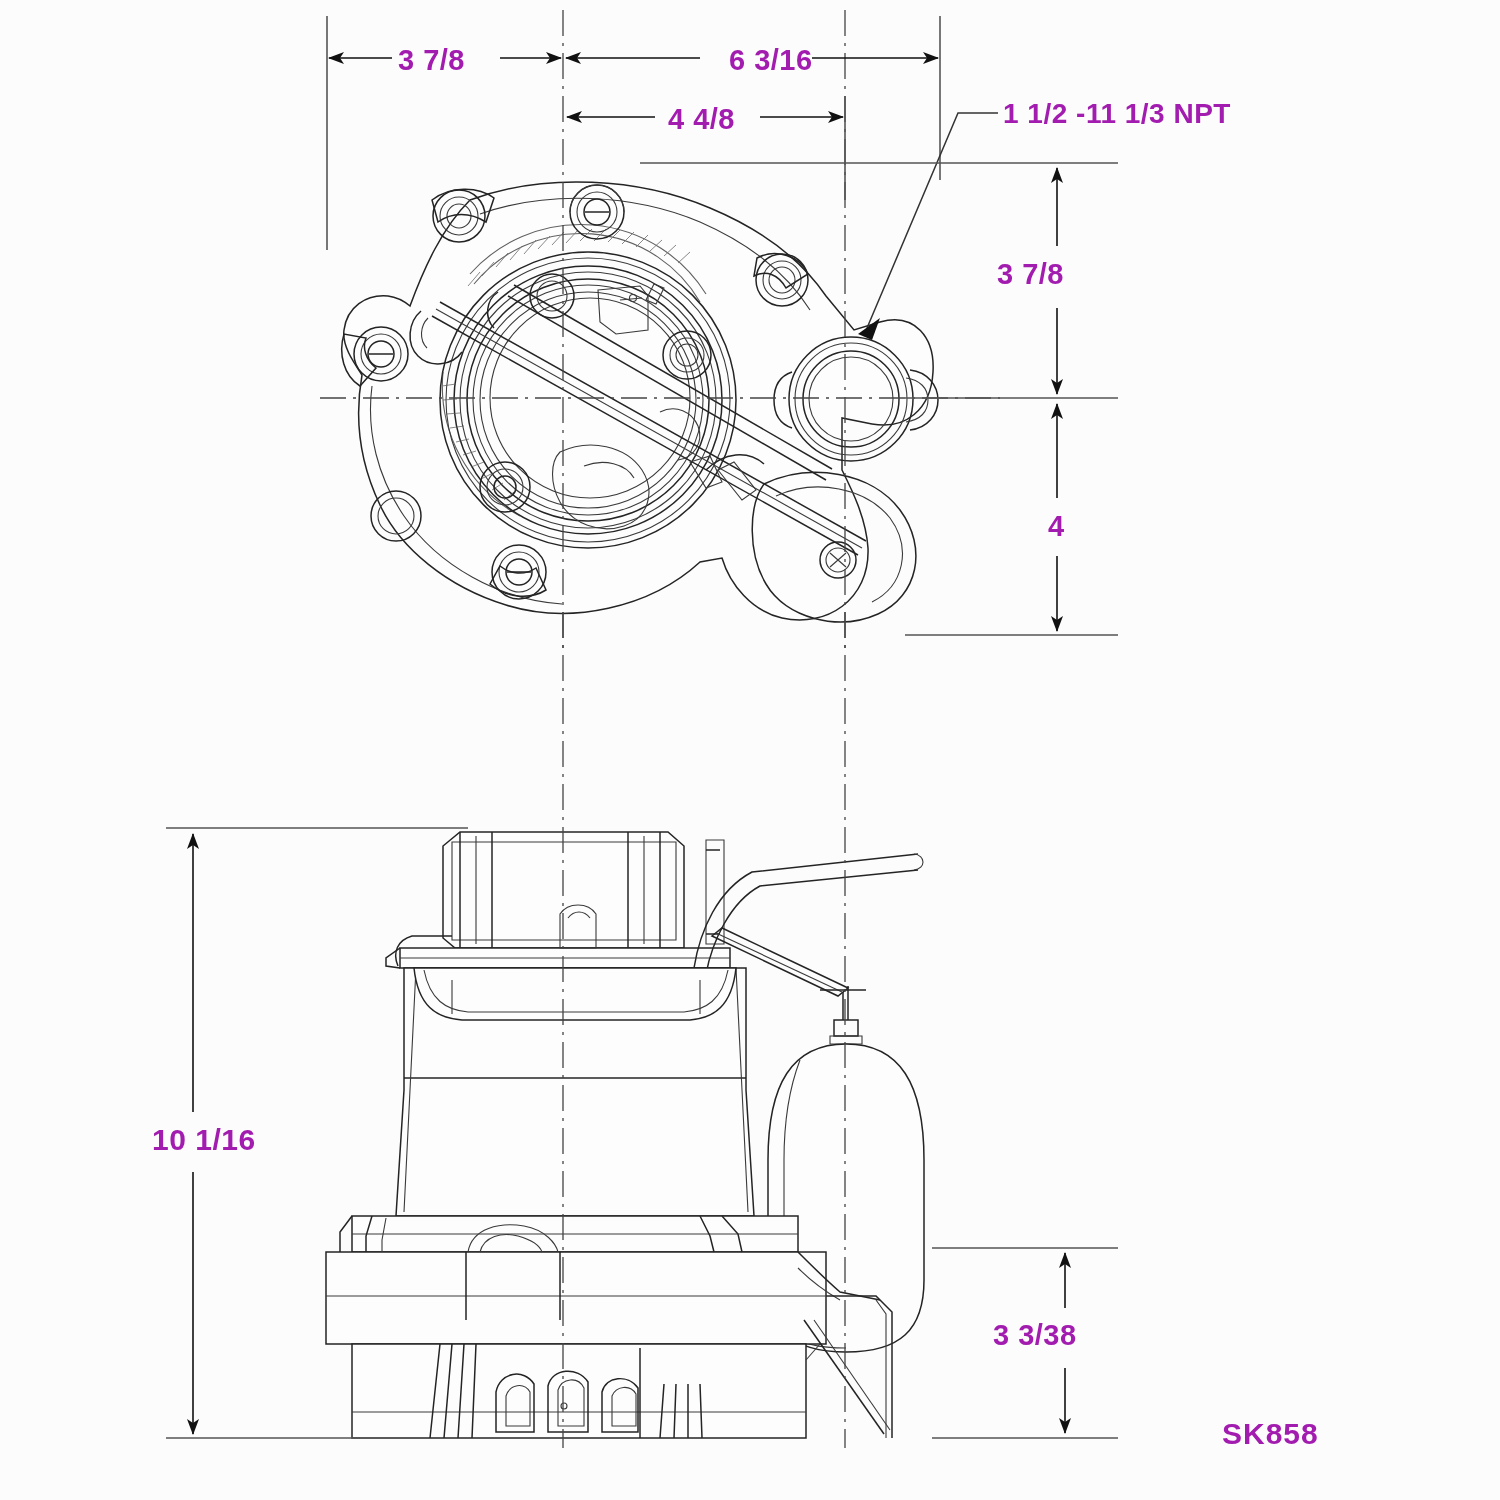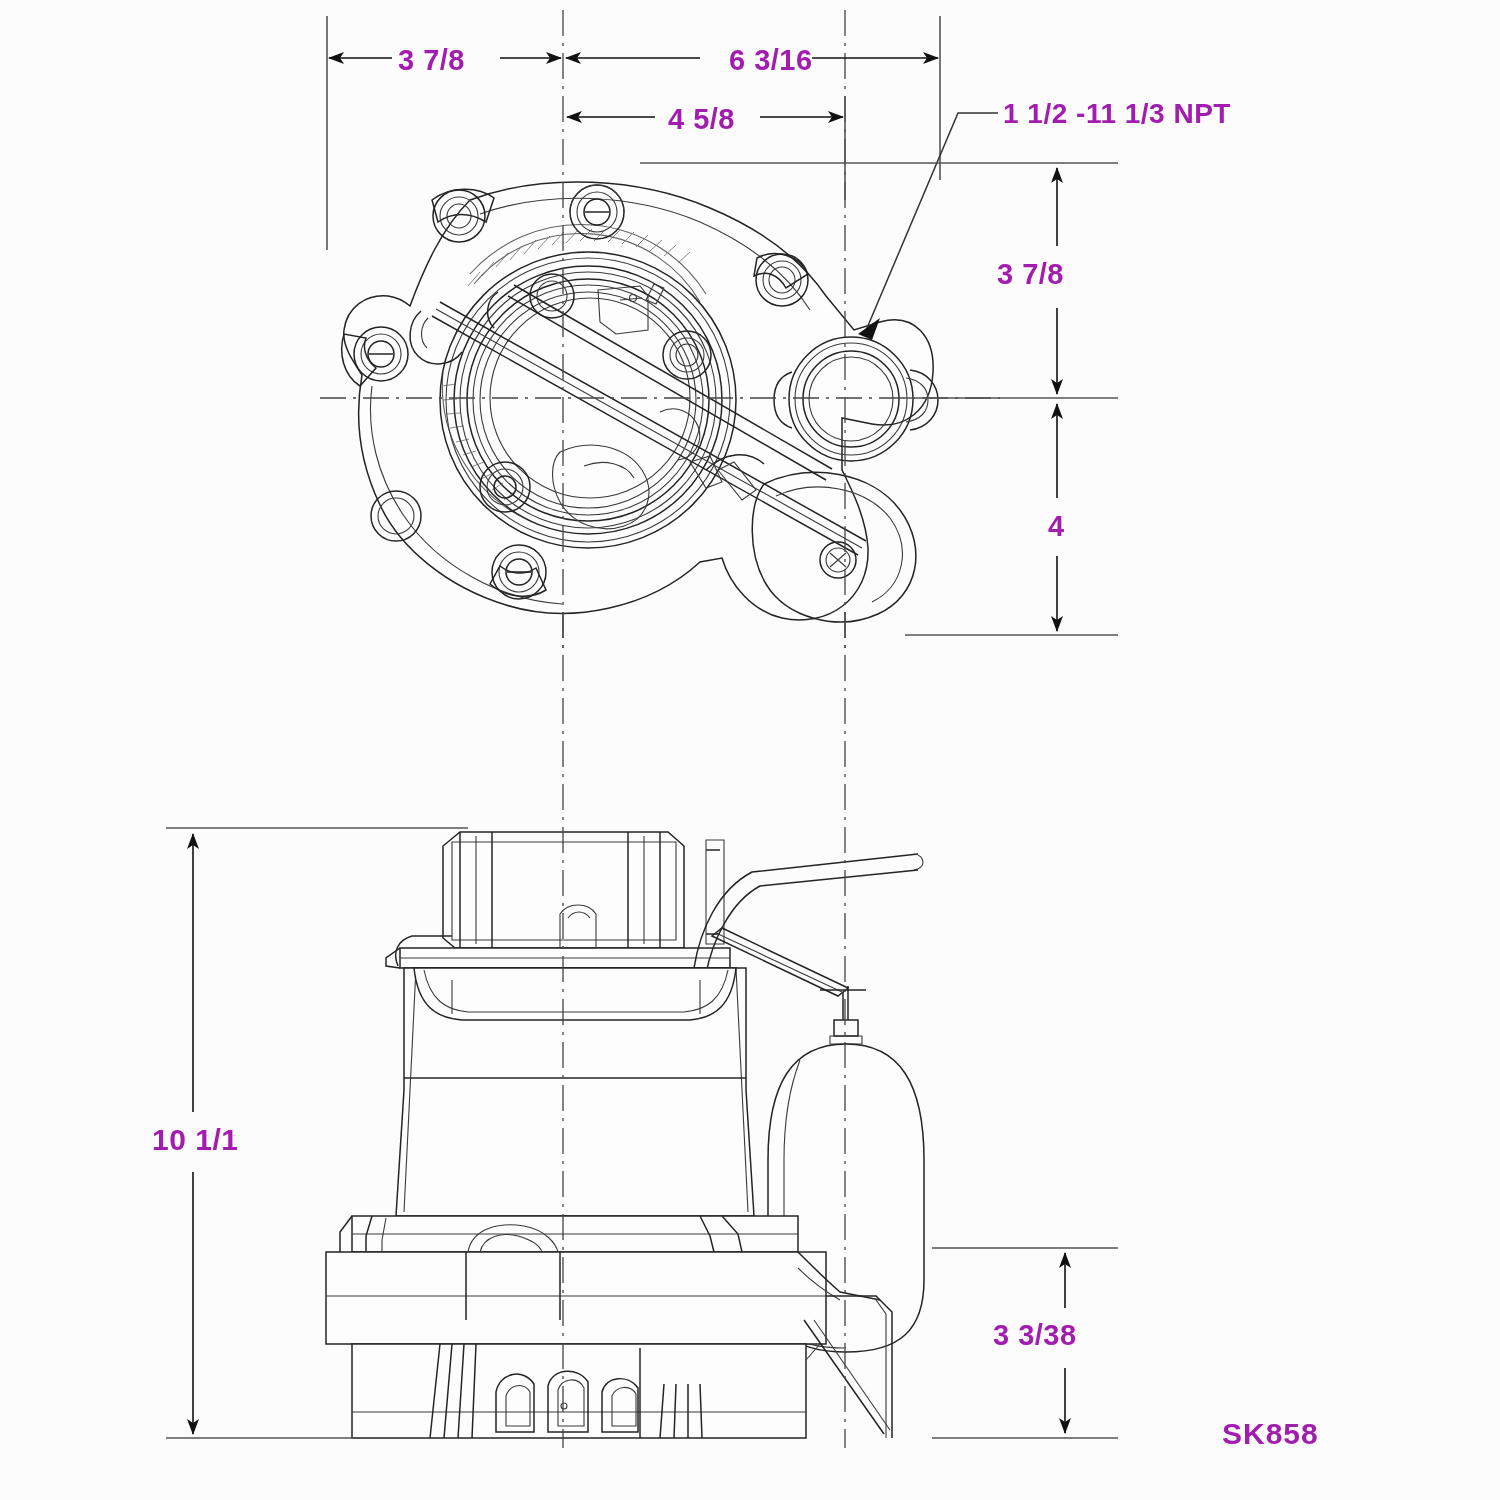--- a/index.html
+++ b/index.html
@@ -382,19 +382,19 @@
     <line class="ext" x1="932" y1="1438" x2="1118" y2="1438"></line>
     <g>
       <line class="dim" x1="1065" y1="1308" x2="1065" y2="1253" marker-end="url(#ar)"></line>
       <line class="dim" x1="1065" y1="1368" x2="1065" y2="1433" marker-end="url(#ar)"></line>
     </g>
   </g>
 </svg>
 
 <div class="dimtext t-37a">3 7/8</div>
 <div class="dimtext t-6316">6 3/16</div>
-<div class="dimtext t-458">4 5/8</div>
+<div class="dimtext t-458">4 4/8</div>
 <div class="dimtext t-npt">1 1/2 -11 1/3 NPT</div>
 <div class="dimtext t-37b">3 7/8</div>
 <div class="dimtext t-4">4</div>
-<div class="dimtext t-10116">10 1/1</div>
+<div class="dimtext t-10116">10 1/16</div>
 <div class="dimtext t-3332">3 3/38</div>
 <div class="dimtext t-sk">SK858</div>
 
 </body></html>

